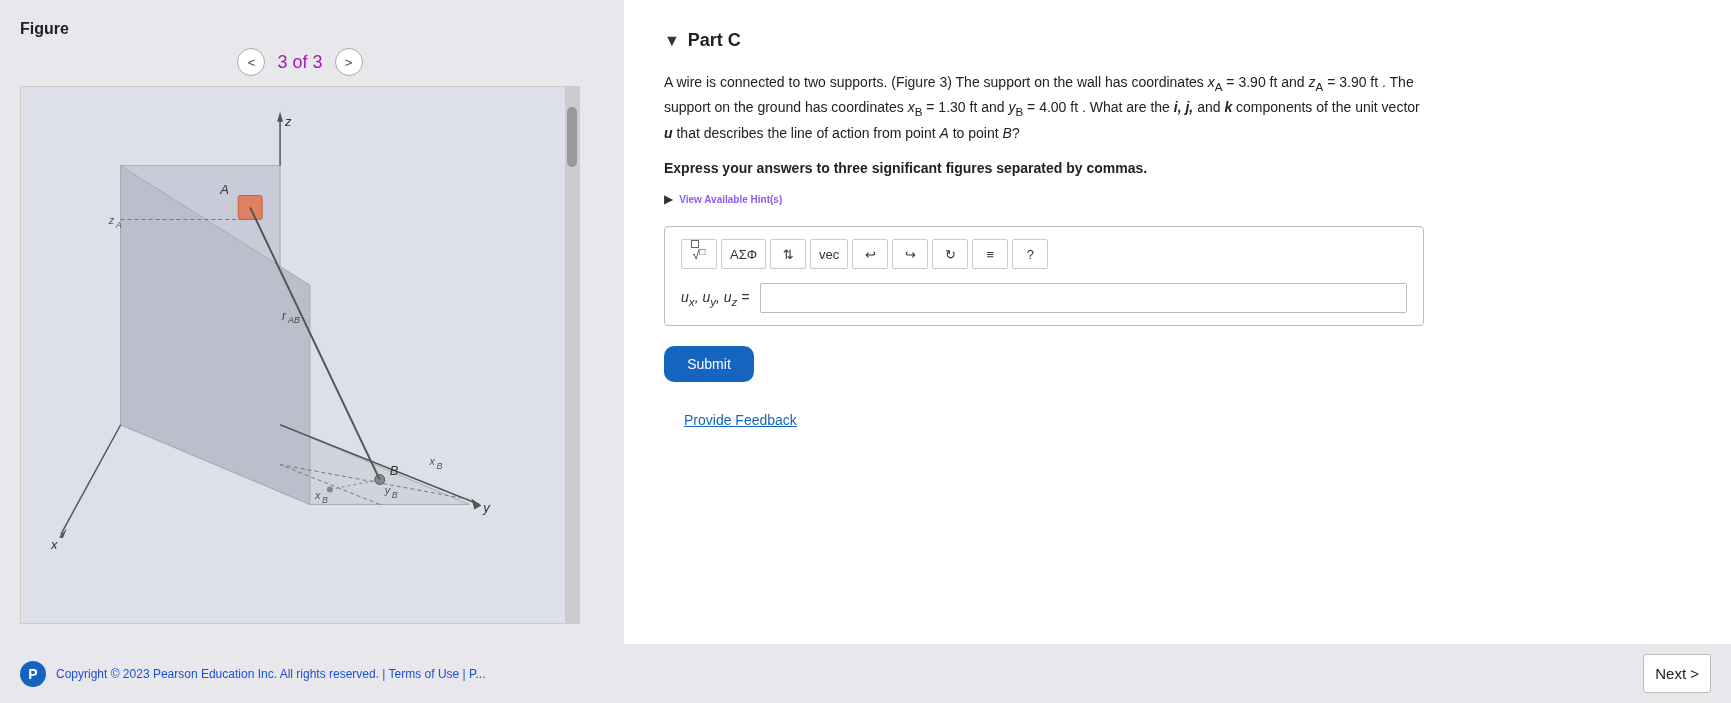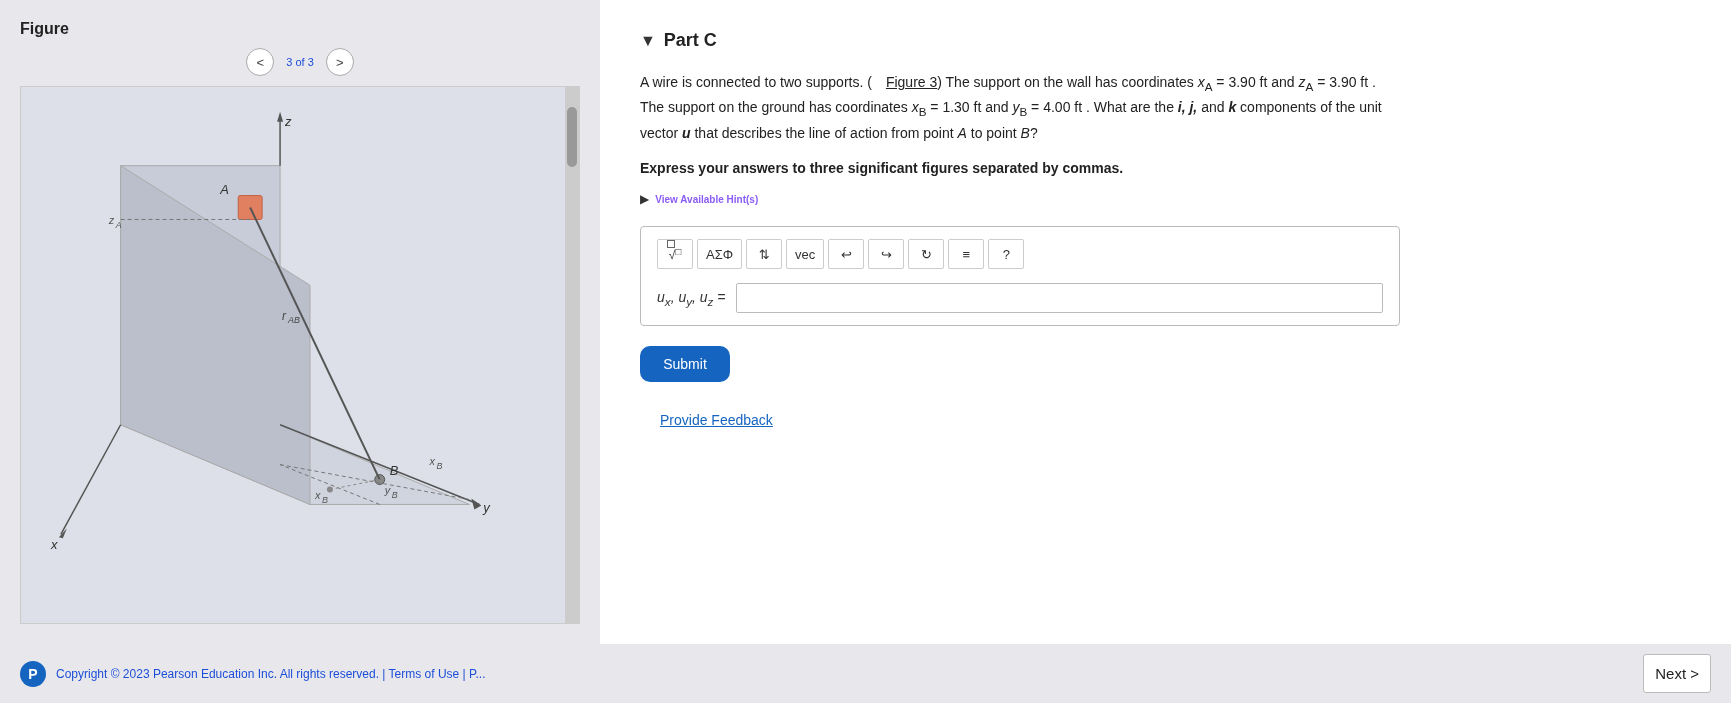--- a/index.html
+++ b/index.html
@@ -9,20 +9,21 @@
       width: 1731px;
       min-height: 703px;
       display: flex;
       flex-direction: column;
     }
 
     .main-content {
       display: flex;
       flex: 1;
       background: #e8e8ec;
+      gap: 24px;
     }
 
     
     .left-panel {
       width: 600px;
       background: #e8e8ec;
       padding: 20px;
       display: flex;
       flex-direction: column;
     }
@@ -50,22 +51,22 @@
       background: white;
       cursor: pointer;
       display: flex;
       align-items: center;
       justify-content: center;
       font-size: 13px;
       color: #444;
     }
 
     .nav-text {
-      font-size: 11px;
-      color: #1d4ed8;
+      font-size: 18px;
+      color: #a21caf;
     }
 
     .figure-container {
       background: #dde0e8;
       border: 1px solid #ccc;
       flex: 1;
       position: relative;
       min-height: 480px;
       overflow: hidden;
     }
@@ -120,23 +121,21 @@
 
     .problem-text {
       font-size: 14px;
       color: #222;
       line-height: 1.6;
       margin-bottom: 16px;
       max-width: 760px;
     }
 
     .problem-text .underline {
-      text-decoration: underline;
-      cursor: pointer;
-      margin-left: 14px;
+      cursor: pointer;
     }
 
     .emphasis {
       font-weight: bold;
     }
 
     .instructions {
       font-size: 14px;
       font-weight: bold;
       color: #222;

